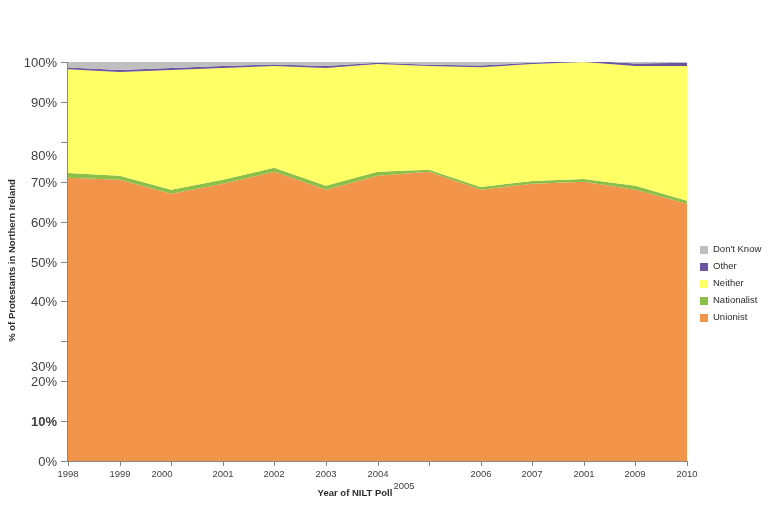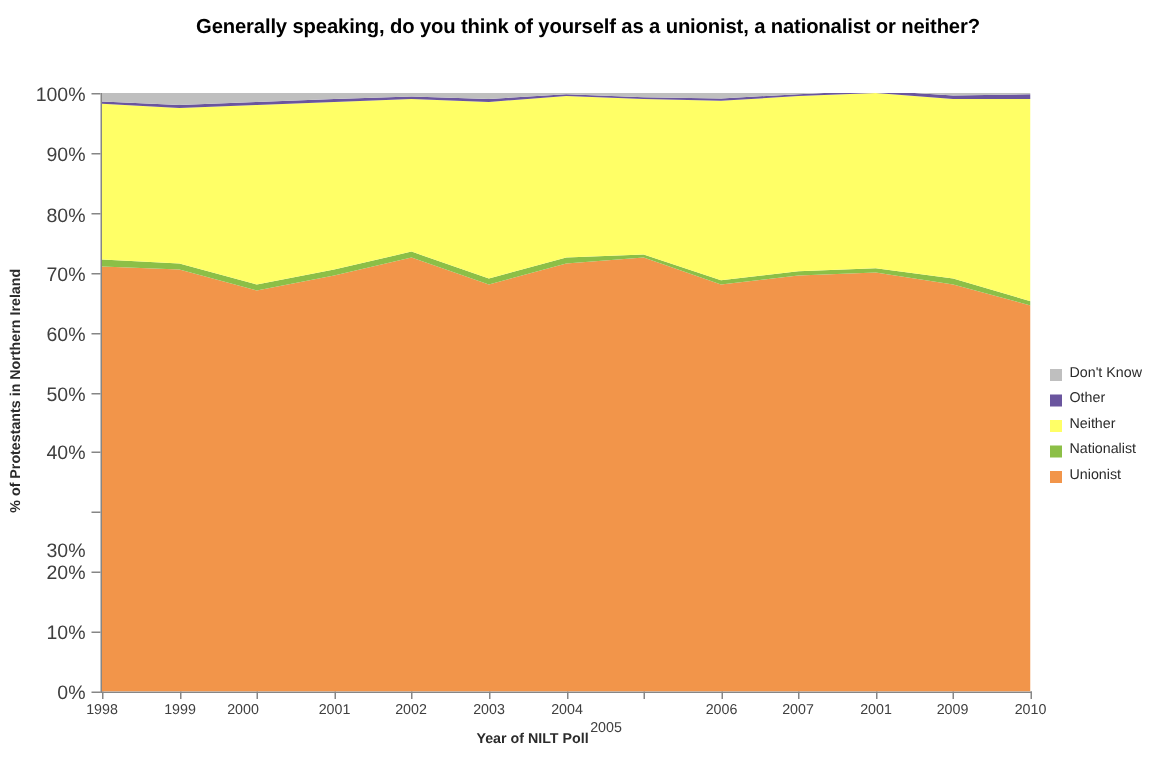--- a/index.html
+++ b/index.html
@@ -79,45 +79,44 @@
     width:8px;height:8px;margin-right:5px;flex:0 0 auto;
   }
   .legend-label{font-size:9.5px;color:#2b2b2b;}
 </style>
 </head>
 <body>
 
 <div id="chart-root">
 
   <div class="title-block">
-    <span class="title-line">Generally speaking, do you think of yourself as a unionist, a nationalist or neither?</span>
   </div>
 
   <div id="y-axis-line" class="axis-line"></div>
   <div id="x-axis-line" class="axis-line"></div>
 
   <div id="y-ticks">
       <div class="ytick" style="top: 461px;"></div>
       <div class="ylabel-wrap" style="top: 454px;">0%</div>
       <div class="ytick" style="top: 421px;"></div>
-      <div class="ylabel-wrap" style="top: 414px;">10%</div>
+      <div class="ylabel-wrap" style="top: 414px; font-weight: bold;">10%</div>
       <div class="ytick" style="top: 381px;"></div>
       <div class="ylabel-wrap" style="top: 374px;">20%</div>
       <div class="ytick" style="top: 341px;"></div>
       <div class="ylabel-wrap" style="top: 334px; margin-top: 25px;">30%</div>
       <div class="ytick" style="top: 301px;"></div>
       <div class="ylabel-wrap" style="top: 294px;">40%</div>
       <div class="ytick" style="top: 262px;"></div>
       <div class="ylabel-wrap" style="top: 255px;">50%</div>
       <div class="ytick" style="top: 222px;"></div>
       <div class="ylabel-wrap" style="top: 215px;">60%</div>
       <div class="ytick" style="top: 182px;"></div>
       <div class="ylabel-wrap" style="top: 175px;">70%</div>
       <div class="ytick" style="top: 142px;"></div>
-      <div class="ylabel-wrap" style="top: 136px;">80%</div>
+      <div class="ylabel-wrap" style="top: 148px;">80%</div>
       <div class="ytick" style="top: 102px;"></div>
       <div class="ylabel-wrap" style="top: 95px;">90%</div>
       <div class="ytick" style="top: 62px;"></div>
       <div class="ylabel-wrap" style="top: 55px;">100%</div>
     </div>
   <div id="x-ticks">
       <div class="xtick" style="left: 68px;"></div>
       <div class="xlabel-wrap" style="left: 68px;">1998</div>
       <div class="xtick" style="left: 120px;"></div>
       <div class="xlabel-wrap" style="left: 120px;">1999</div>

